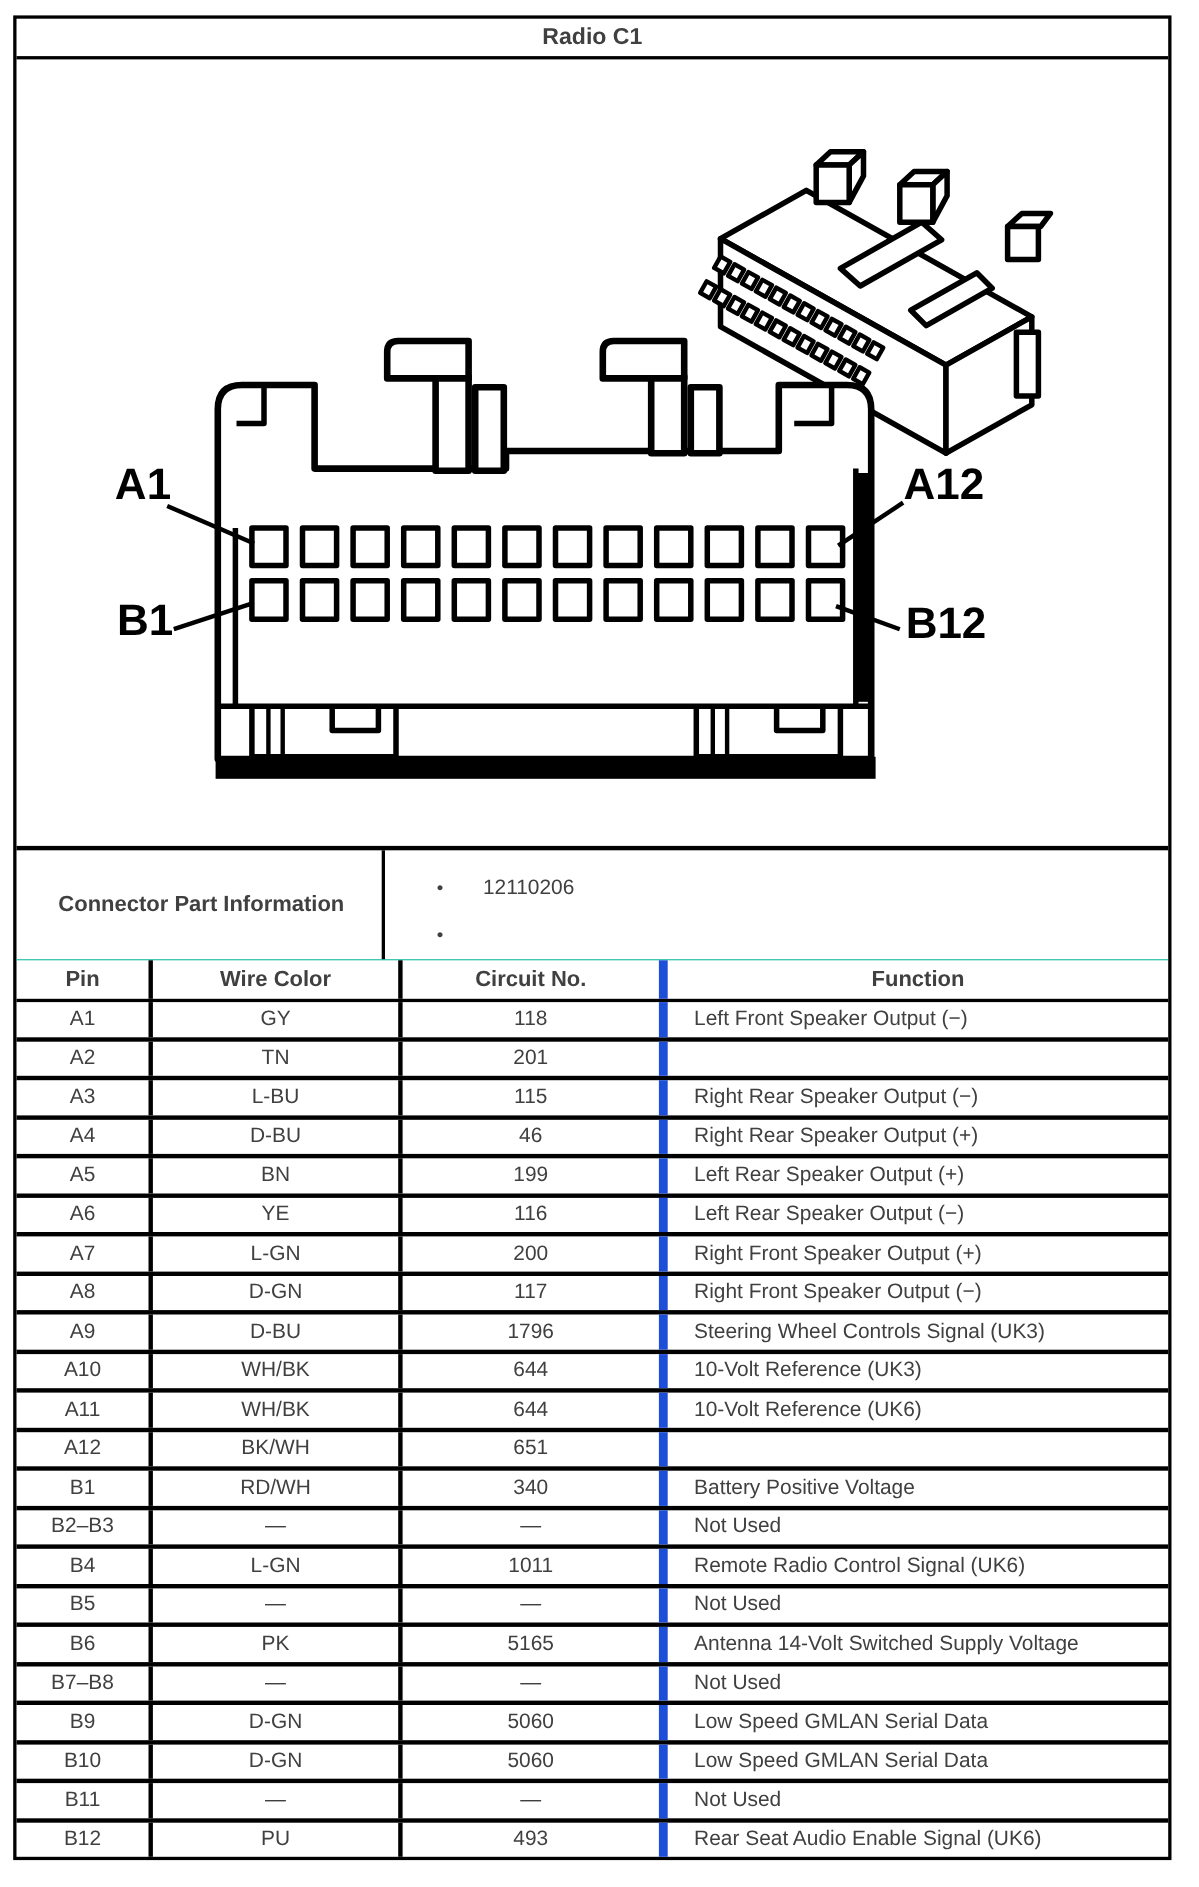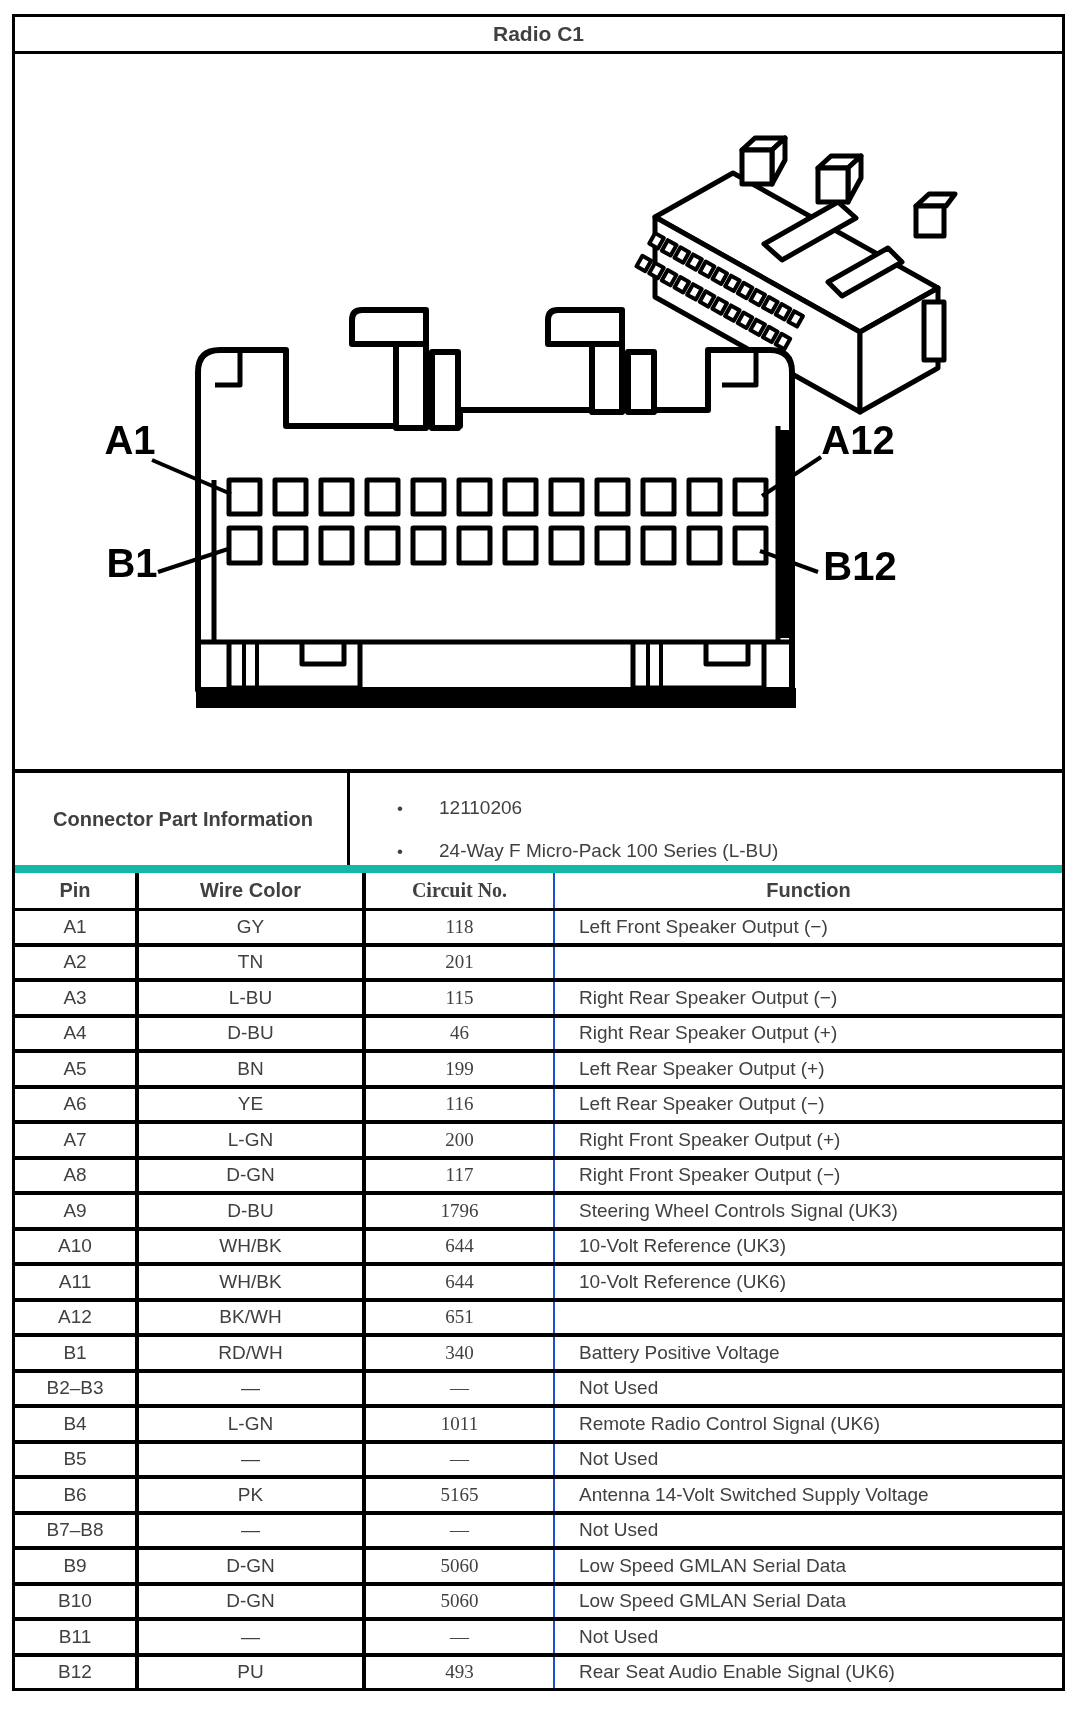--- a/index.html
+++ b/index.html
@@ -6,33 +6,33 @@
   html,body{margin:0;padding:0;background:#fff;}
   .sheet{position:relative;width:1090px;height:1715px;background:#fff;
          font-family:"Liberation Sans", sans-serif;color:#404040;}
   .frame{position:absolute;left:12px;top:14px;width:1053px;height:1677px;
          border:3px solid #000;box-sizing:border-box;display:flex;flex-direction:column;}
   .row-title{height:37px;box-sizing:border-box;border-bottom:3px solid #000;
              display:flex;align-items:center;justify-content:center;
              font-weight:bold;font-size:21px;}
   .row-diagram{height:719px;box-sizing:border-box;border-bottom:4px solid #000;position:relative;}
   .row-diagram svg{position:absolute;left:0;top:0;}
-  .row-partinfo{height:100px;box-sizing:border-box;border-bottom:8px solid #14b8a6;display:flex;}
+  .row-partinfo{height:100px;box-sizing:border-box;border-bottom:1px solid #14b8a6;display:flex;}
   .pi-label{width:335px;box-sizing:border-box;border-right:3px solid #000;
             display:flex;align-items:center;padding-left:38px;
             font-weight:bold;font-size:20px;}
   .pi-bullets{flex:1;padding:14px 0 0 47px;font-size:19px;}
   .bullet-line{display:flex;align-items:baseline;line-height:42px;}
   .bullet-line .dot{width:42px;font-size:17px;}
   .row-header{height:38px;box-sizing:border-box;border-bottom:3px solid #000;
               display:flex;font-weight:bold;font-size:20px;}
   .row-header>div{display:flex;align-items:center;justify-content:center;box-sizing:border-box;}
   .c1{width:124px;border-right:4px solid #000;}
   .c2{width:227px;border-right:4px solid #000;}
-  .c3{width:189px;border-right:2px solid #1d4ed8;font-family:Liberation Serif, serif;}
+  .c3{width:241px;border-right:8px solid #1d4ed8;}
   .c4{flex:1;}
   .tbody{flex:1;display:flex;flex-direction:column;}
   .trow{flex:1;display:flex;border-bottom:4px solid #000;font-size:19px;}
   .trow:last-child{border-bottom:none;}
   .trow>div{display:flex;align-items:center;justify-content:center;box-sizing:border-box;}
   .trow .c4{justify-content:flex-start;padding-left:24px;}
   .ink{stroke:#000;fill:#fff;}
   .inkline{stroke:#000;fill:none;}
 </style>
 </head>
@@ -185,21 +185,20 @@
 
     <div class="row-partinfo">
       <div class="pi-label">Connector Part Information</div>
       <div class="pi-bullets" id="part-info-bullets">
           <div class="bullet-line">
             <span class="dot">•</span>
             <span>12110206</span>
           </div>
           <div class="bullet-line">
             <span class="dot">•</span>
-            <span>24-Way F Micro-Pack 100 Series (L-BU)</span>
           </div>
         </div>
     </div>
 
     <div class="row-header">
       <div class="c1">Pin</div>
       <div class="c2">Wire Color</div>
       <div class="c3">Circuit No.</div>
       <div class="c4">Function</div>
     </div>

